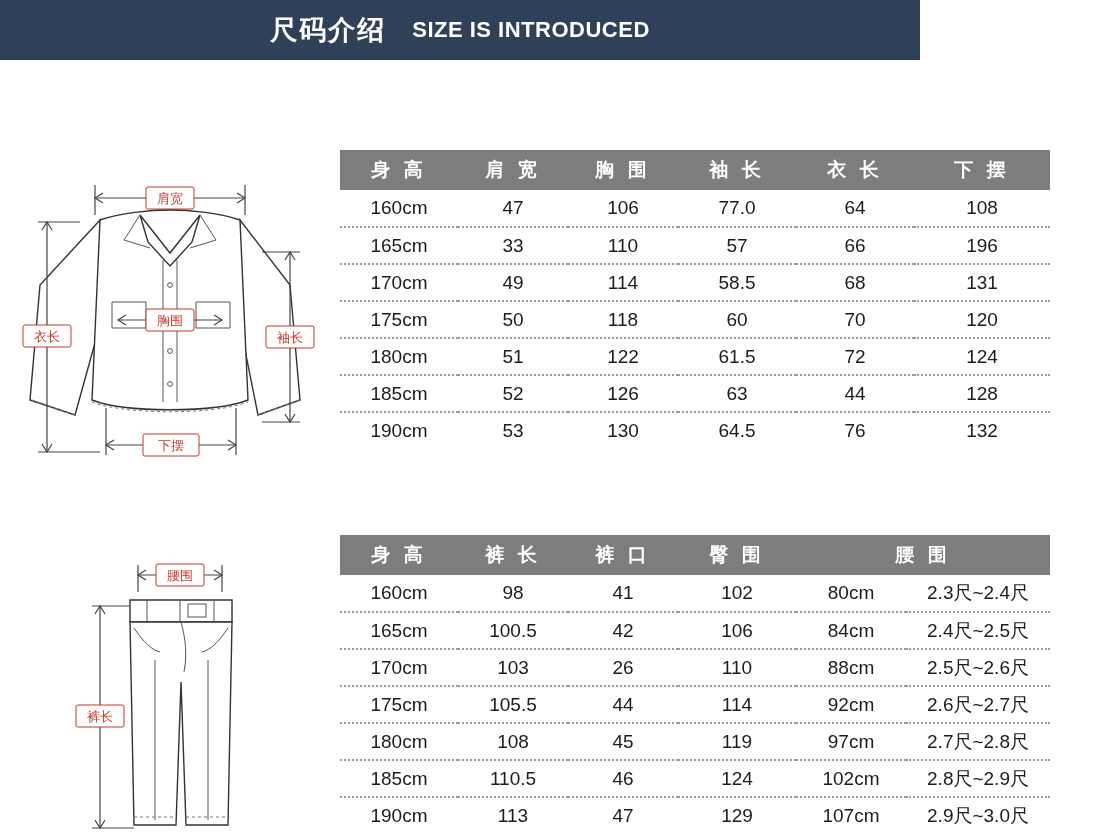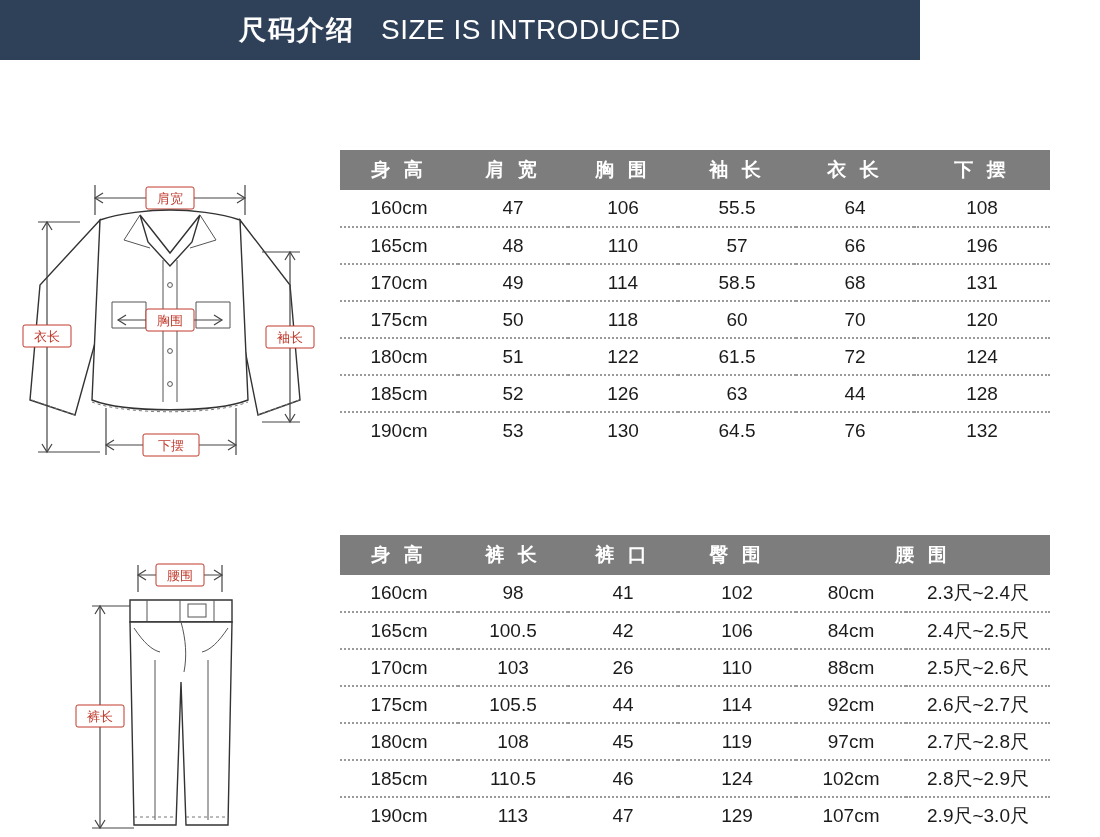--- a/index.html
+++ b/index.html
@@ -26,22 +26,22 @@
     justify-content: center;
     gap: 26px;
     color: #ffffff;
   }
   .header .cn {
     font-size: 27px;
     font-weight: bold;
     letter-spacing: 2px;
   }
   .header .en {
-    font-size: 28px;
-    font-weight: normal;
+    font-size: 22px;
+    font-weight: bold;
     letter-spacing: 0.5px;
   }
 
   
   .content {
     position: relative;
     width: 1100px;
     height: 777px;
   }
 
@@ -237,27 +237,27 @@
               <th>袖 长</th>
               <th>衣 长</th>
               <th>下 摆</th>
             </tr>
           </thead>
           <tbody>
             <tr>
               <td>160cm</td>
               <td>47</td>
               <td>106</td>
-              <td>55.5</td>
+              <td>77.0</td>
               <td>64</td>
               <td>108</td>
             </tr>
             <tr>
               <td>165cm</td>
-              <td>48</td>
+              <td>33</td>
               <td>110</td>
               <td>57</td>
               <td>66</td>
               <td>196</td>
             </tr>
             <tr>
               <td>170cm</td>
               <td>49</td>
               <td>114</td>
               <td>58.5</td>

